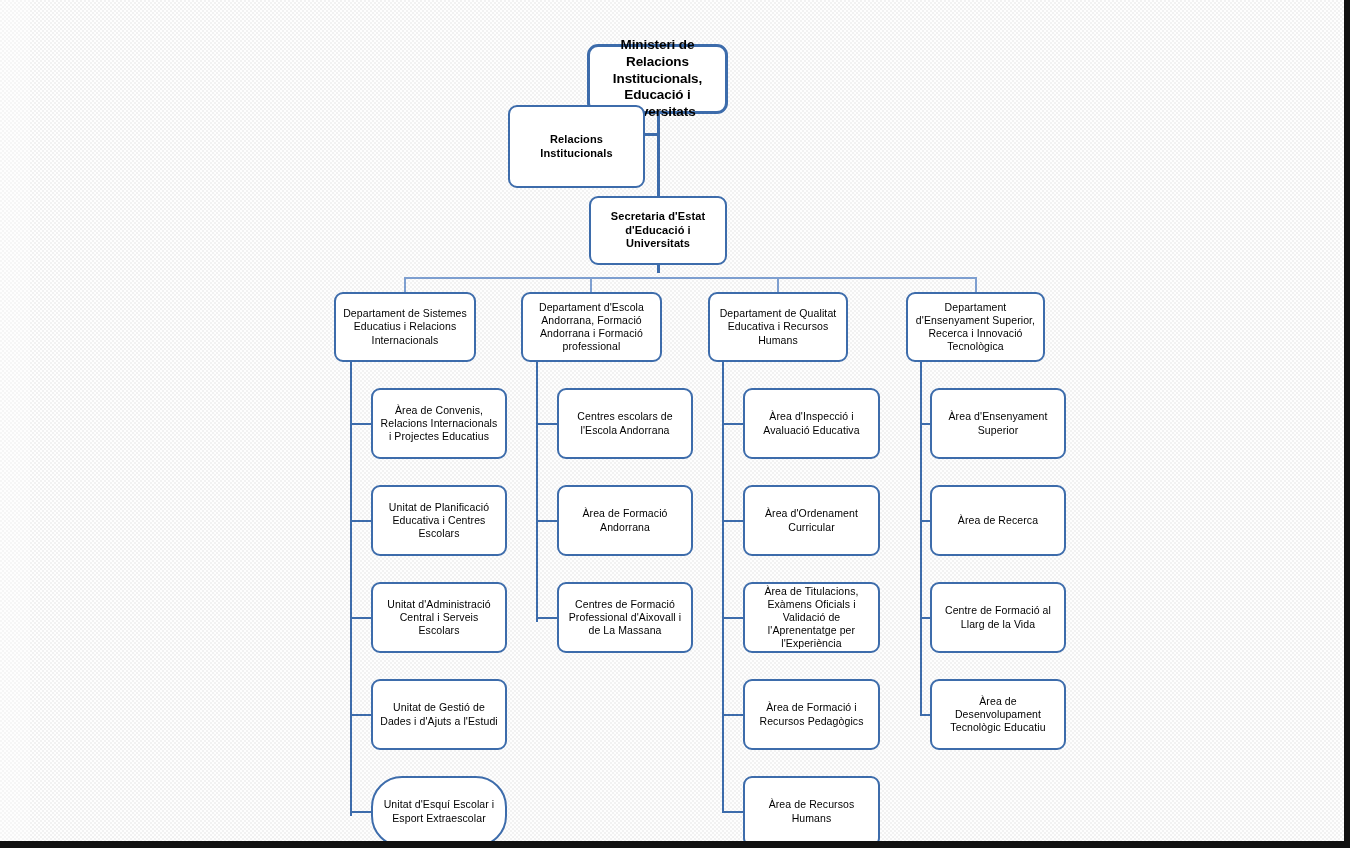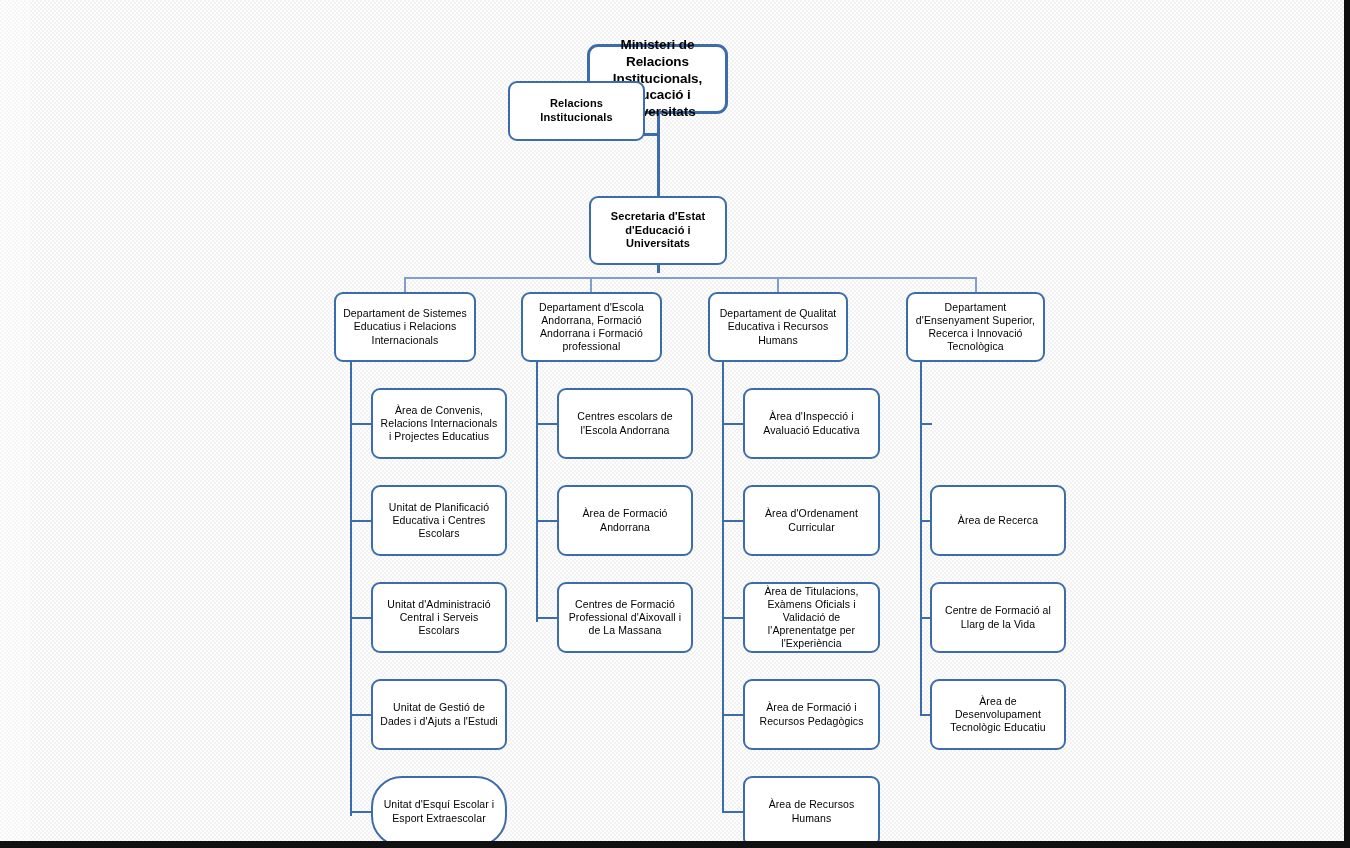--- a/index.html
+++ b/index.html
@@ -103,21 +103,21 @@
   <div class="conn vline" style="left:920px;top:360px;height:356px;"></div>
   <div class="conn hline" style="left:920px;top:423px;width:12px;"></div>
   <div class="conn hline" style="left:920px;top:520px;width:12px;"></div>
   <div class="conn hline" style="left:920px;top:617px;width:12px;"></div>
   <div class="conn hline" style="left:920px;top:714px;width:12px;"></div>
 
   <div class="node root" style="left:587px;top:4px;width:141px;height:70px;margin-top:40px;">
     <span class="txt">Ministeri de Relacions Institucionals, Educació i Universitats</span>
   </div>
 
-  <div class="node lvl2" style="left:508px;top:81px;width:137px;height:60px;justify-content:center;">
+  <div class="node lvl2" style="left:508px;top:105px;width:137px;height:83px;justify-content:center;">
     <span class="txt">Relacions  Institucionals</span>
   </div>
 
   <div class="node lvl2" style="left:589px;top:196px;width:138px;height:69px;">
     <span class="txt">Secretaria d'Estat  d'Educació i Universitats</span>
   </div>
 
   <div class="node dept" style="left:334px;top:292px;width:142px;height:70px;">
     <span class="txt">Departament  de Sistemes Educatius  i Relacions Internacionals</span>
   </div>
@@ -166,20 +166,23 @@
   <div class="node leaf" style="left:743px;top:582px;width:137px;height:71px;justify-content:flex-end;">
     <span class="txt">Àrea de Titulacions,  Exàmens Oficials i Validació  de l'Aprenentatge  per l'Experiència</span>
   </div>
   <div class="node leaf" style="left:743px;top:679px;width:137px;height:71px;">
     <span class="txt">Àrea de Formació  i Recursos Pedagògics</span>
   </div>
   <div class="node leaf" style="left:743px;top:776px;width:137px;height:71px;">
     <span class="txt">Àrea de Recursos  Humans</span>
   </div>
 
+  <div class="node leaf" style="left:930px;top:388px;width:136px;height:71px;">
+    <span class="txt">Àrea d'Ensenyament  Superior</span>
+  </div>
   <div class="node leaf" style="left:930px;top:485px;width:136px;height:71px;">
     <span class="txt">Àrea de Recerca</span>
   </div>
   <div class="node leaf" style="left:930px;top:582px;width:136px;height:71px;">
     <span class="txt">Centre  de Formació  al Llarg de la Vida</span>
   </div>
   <div class="node leaf" style="left:930px;top:679px;width:136px;height:71px;">
     <span class="txt">Àrea de Desenvolupament Tecnològic  Educatiu</span>
   </div>
 

